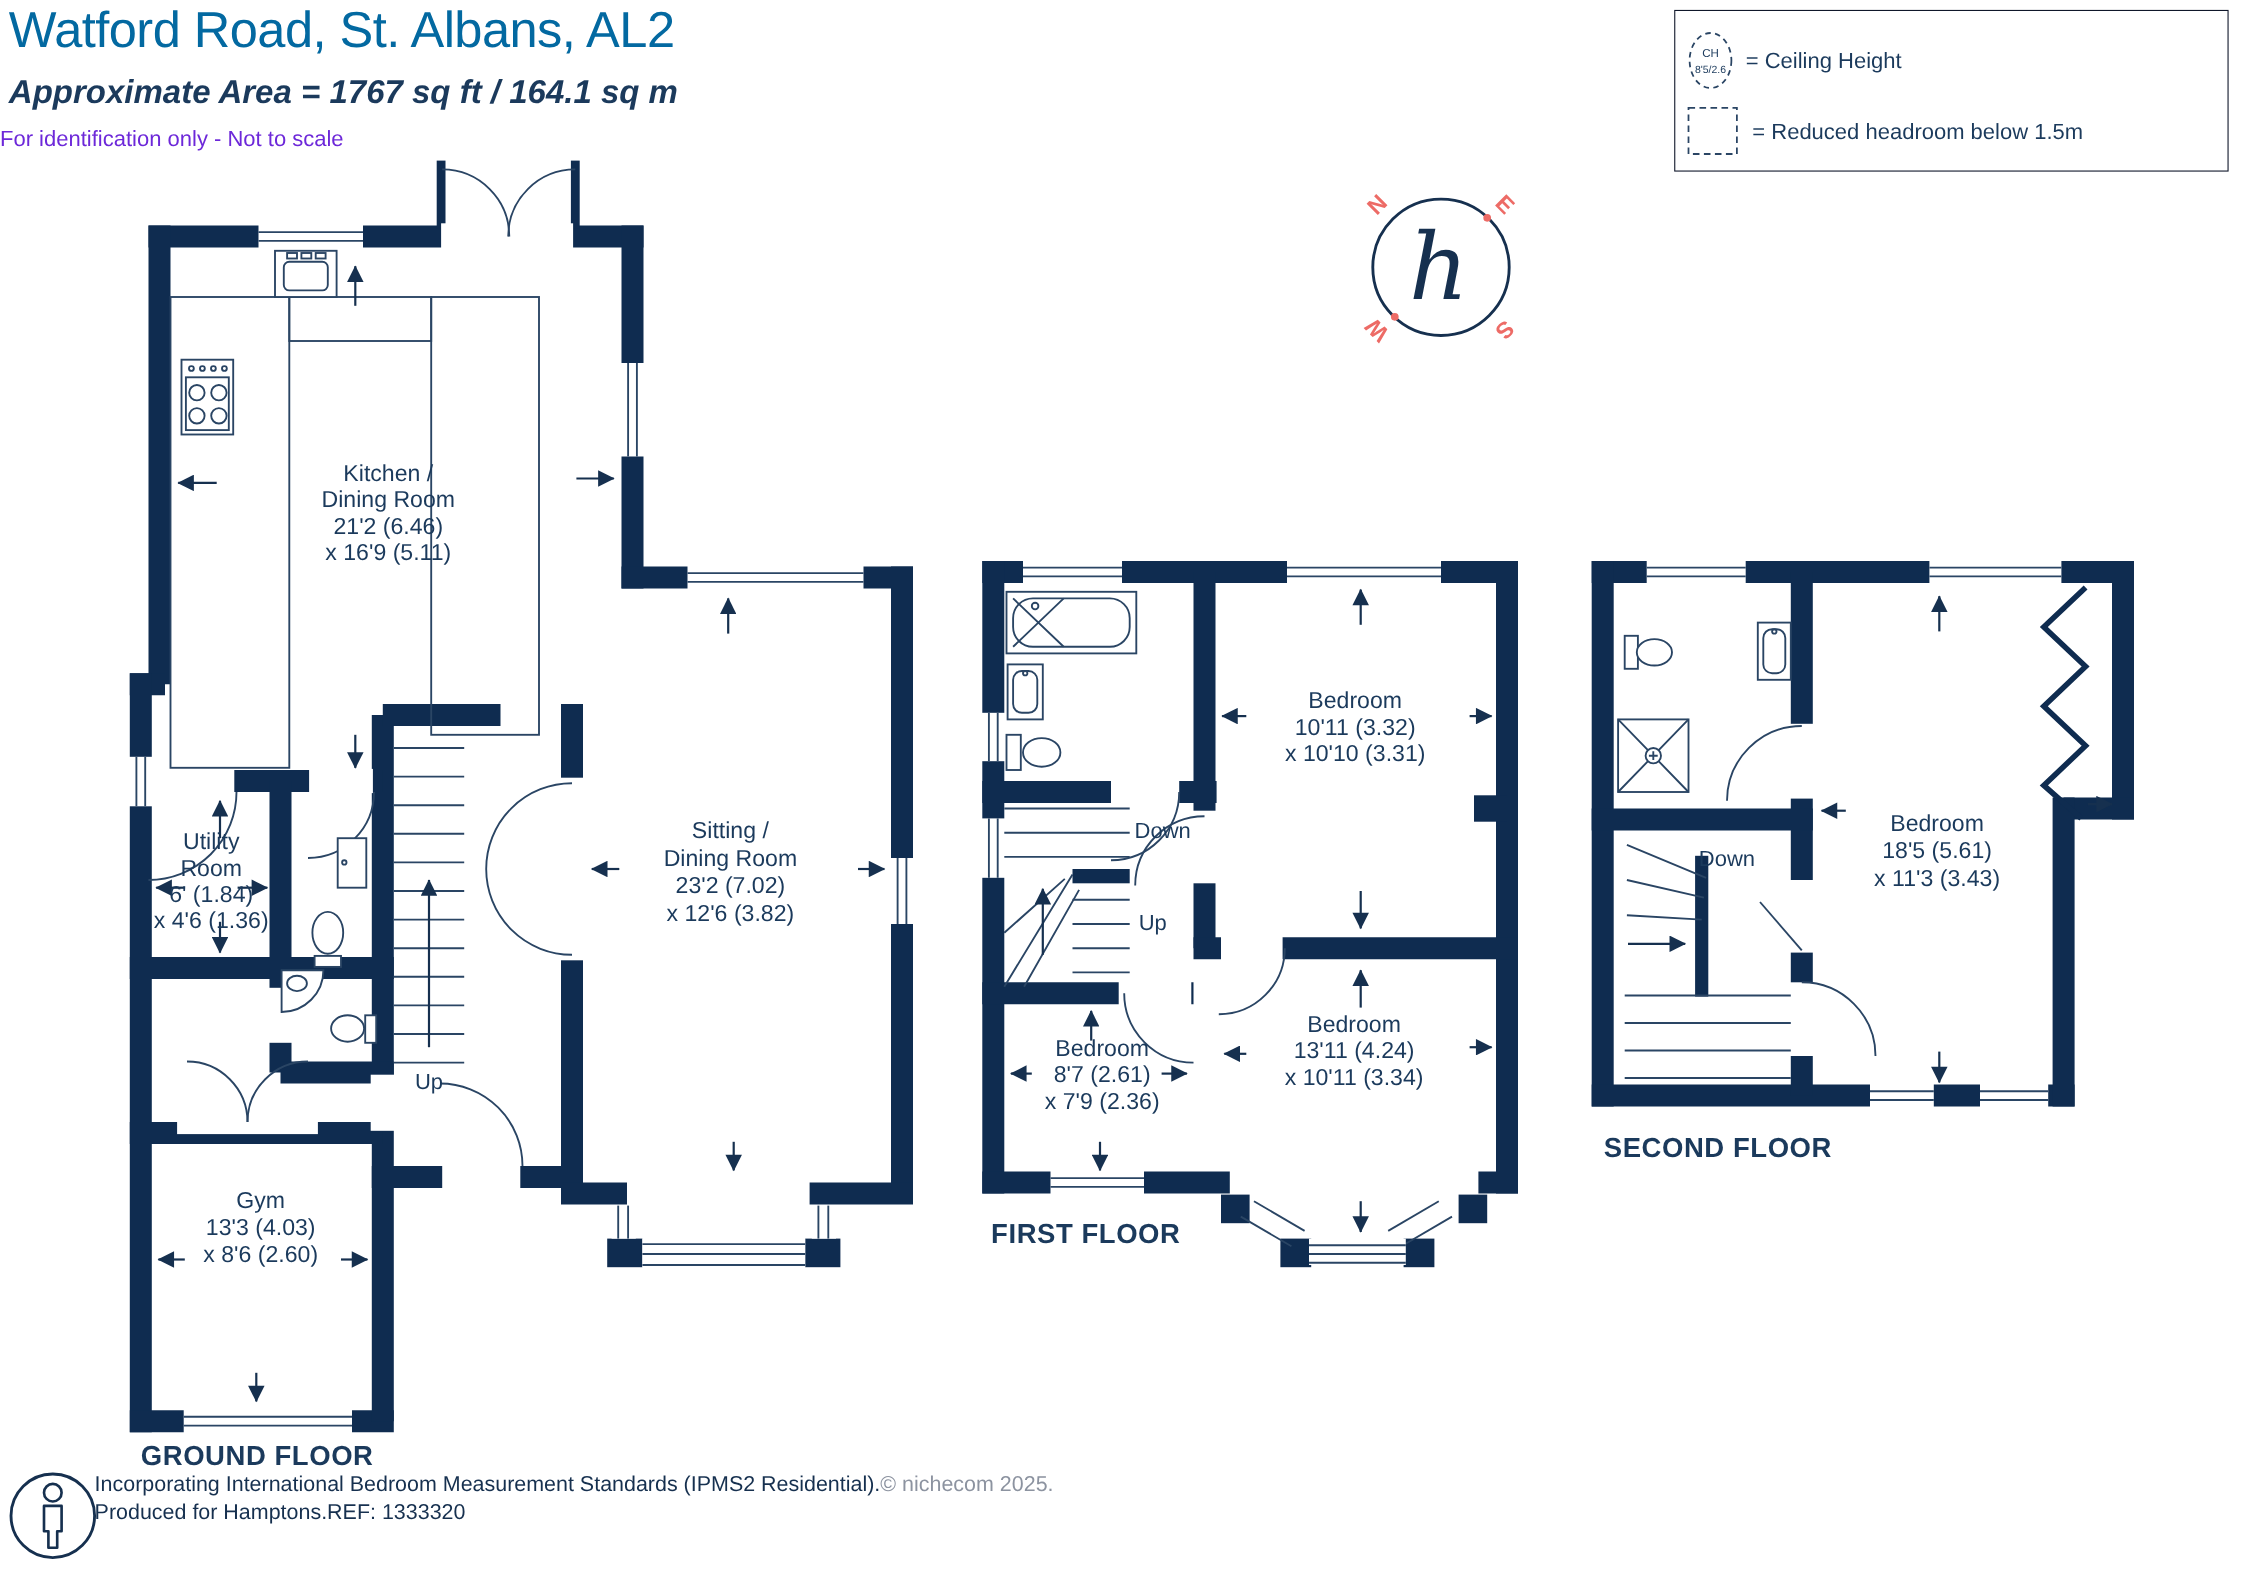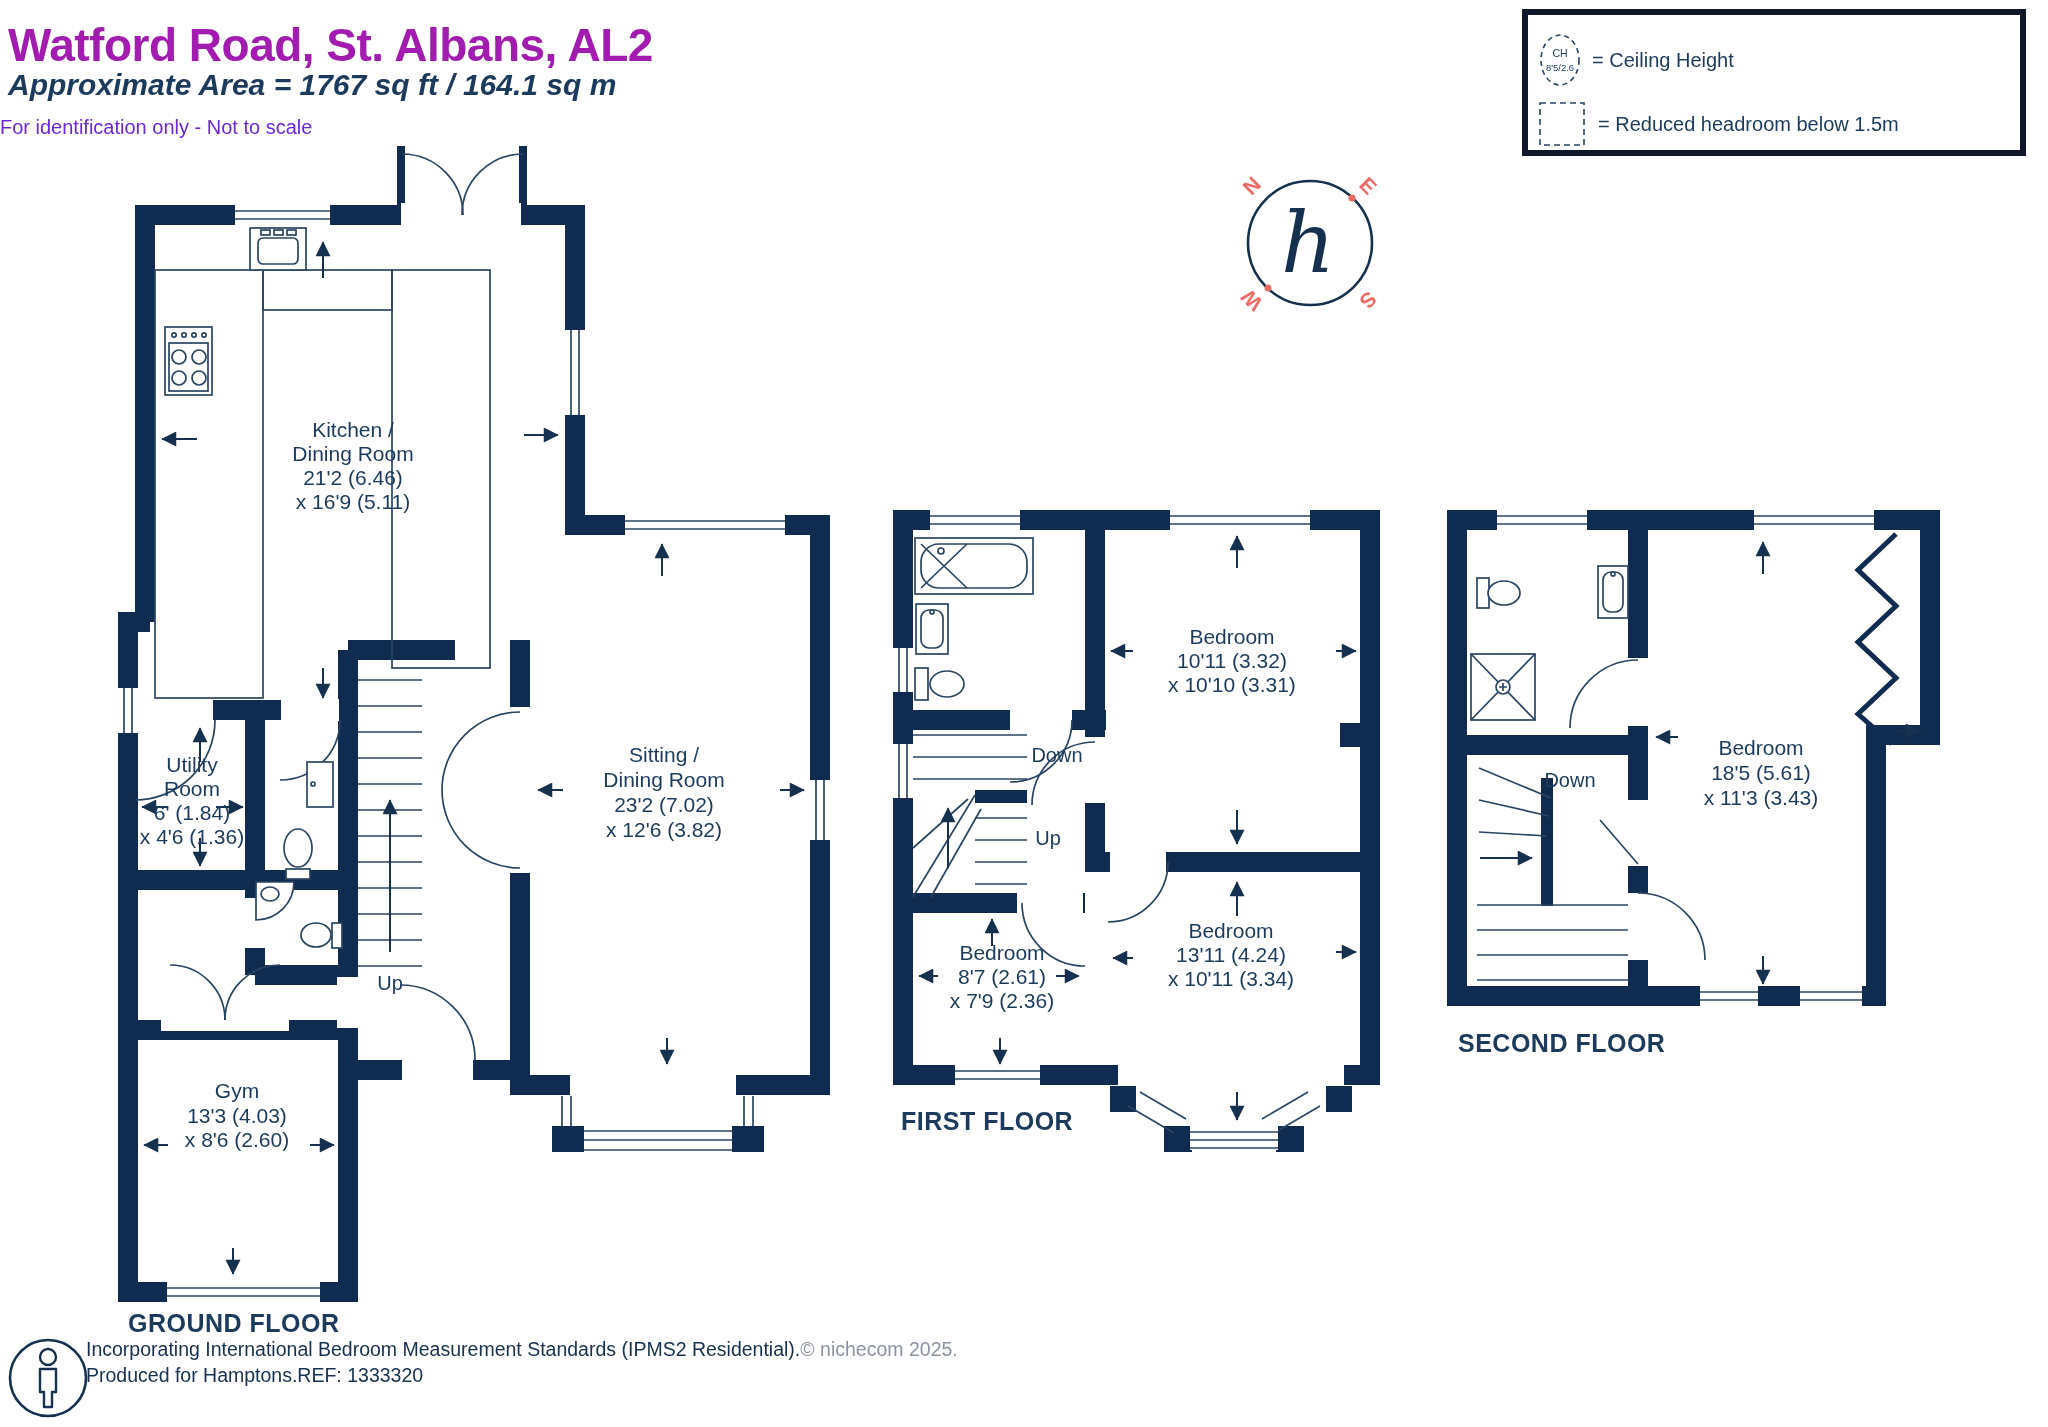--- a/index.html
+++ b/index.html
@@ -1,24 +1,24 @@
 <!DOCTYPE html>
 <html><head>
 <meta charset="utf-8">
 <style>
   html,body{margin:0;padding:0;background:#fff;}
   body{width:2048px;height:1427px;position:relative;overflow:hidden;
        font-family:"Liberation Sans",sans-serif;color:#1b3a5c;}
   .abs{position:absolute;}
   
-  #title{left:8px;top:18px;font-size:46px;font-weight:bold;color:#a21caf;letter-spacing:-0.5px;}
+  #title{left:8px;top:0;font-size:46px;font-weight:normal;color:#0369a1;letter-spacing:-0.5px;}
   #area{left:8px;top:68px;font-size:30px;font-weight:bold;color:#1b3a5c;font-style:italic;}
   #disclaimer{left:0;top:116px;font-size:20px;color:#6d28d9;}
   
-  #legend{left:1522px;top:9px;width:504px;height:147px;border:6px solid #0f172a;box-sizing:border-box;}
+  #legend{left:1522px;top:9px;width:504px;height:147px;border:1px solid #0f172a;box-sizing:border-box;}
   
   #footer-text{left:86px;top:1336px;font-size:19.5px;line-height:26px;color:#16304f;}
   .copyright{color:#8c93a0;}
   .ref{}
   
   .wall{stroke:#0f2c50;stroke-width:20;fill:none;}
   .wfill{fill:#0f2c50;stroke:none;}
   .zig{stroke:#0f2c50;stroke-width:5;fill:none;}
   .thin{stroke:#2a4564;stroke-width:1.7;fill:none;}
   .fix{stroke:#2a4564;stroke-width:1.7;fill:#fff;}

